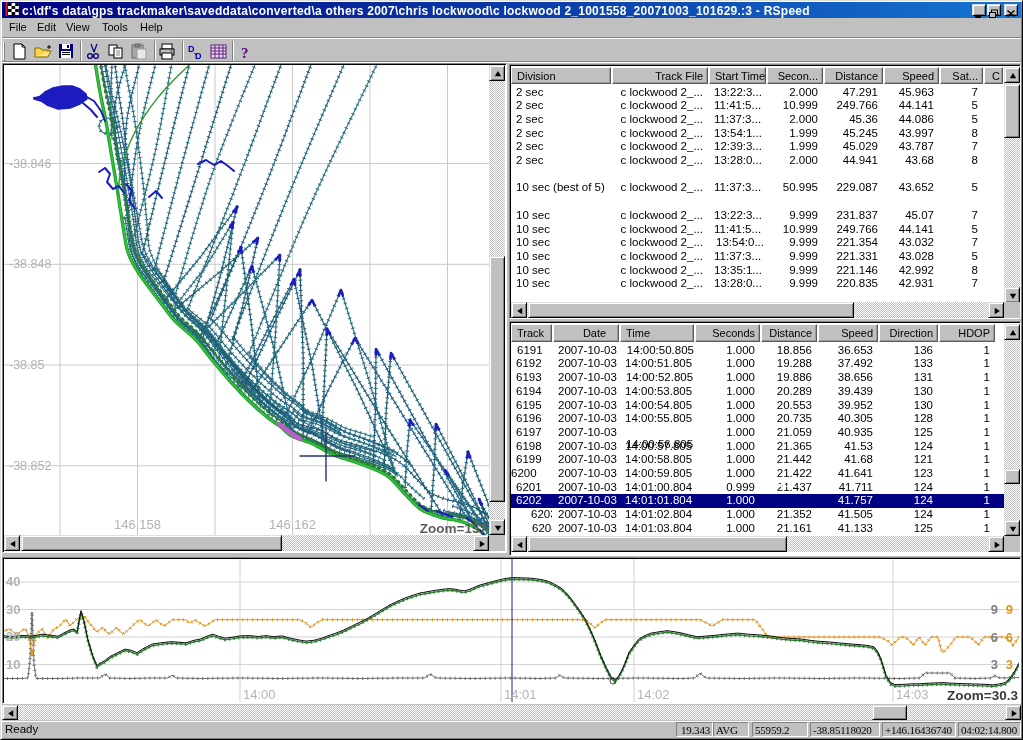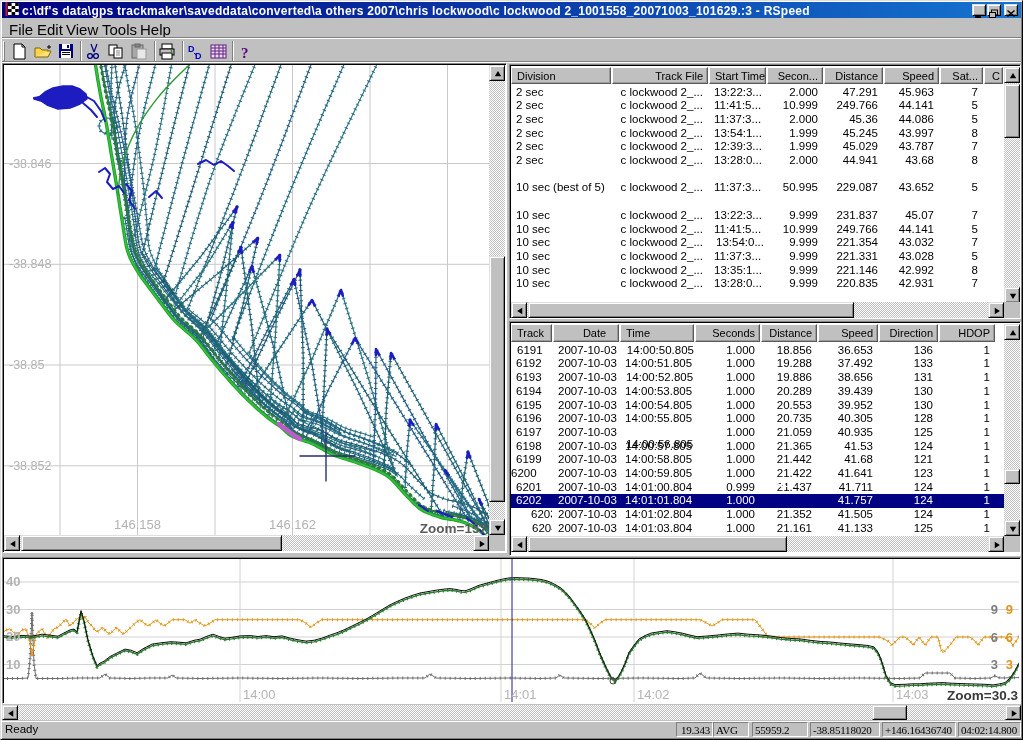--- a/index.html
+++ b/index.html
@@ -38,21 +38,21 @@
       <rect x="2" y="7" width="6" height="2" fill="#000"></rect>
     </svg></div>
 <div class="btn" style="left:987px;top:4px;width:14px;height:12px"><svg width="12" height="10">
       <rect x="3.5" y="1" width="6" height="5" fill="none" stroke="#000"></rect>
       <rect x="1.5" y="3.5" width="6" height="5" fill="#c0c0c0" stroke="#000"></rect>
     </svg></div>
 <div class="btn" style="left:1004px;top:4px;width:14px;height:12px"><svg width="12" height="10">
       <path d="M2.5 1.5 l7 6 m0 -6 l-7 6" stroke="#000" stroke-width="1.4"></path>
     </svg></div>
 
-<div style="position:absolute;left:2px;top:19px;width:1019px;height:19px;font-size:15px;color:#000">
+<div style="position:absolute;left:2px;top:19px;width:1019px;height:19px;font-size:11px;color:#000">
 <span style="position:absolute;left:7px;top:2px">File</span>
 <span style="position:absolute;left:35px;top:2px">Edit</span>
 <span style="position:absolute;left:64px;top:2px">View</span>
 <span style="position:absolute;left:100px;top:2px">Tools</span>
 <span style="position:absolute;left:138px;top:2px">Help</span>
 </div>
 <div style="position:absolute;left:2px;top:37px;width:1019px;height:1px;background:#808080"></div>
 <div style="position:absolute;left:2px;top:38px;width:1019px;height:1px;background:#fff"></div>
 
 <div style="position:absolute;left:3px;top:41px;width:2px;height:20px;border:1px solid;border-color:#fff #808080 #808080 #fff"></div>

